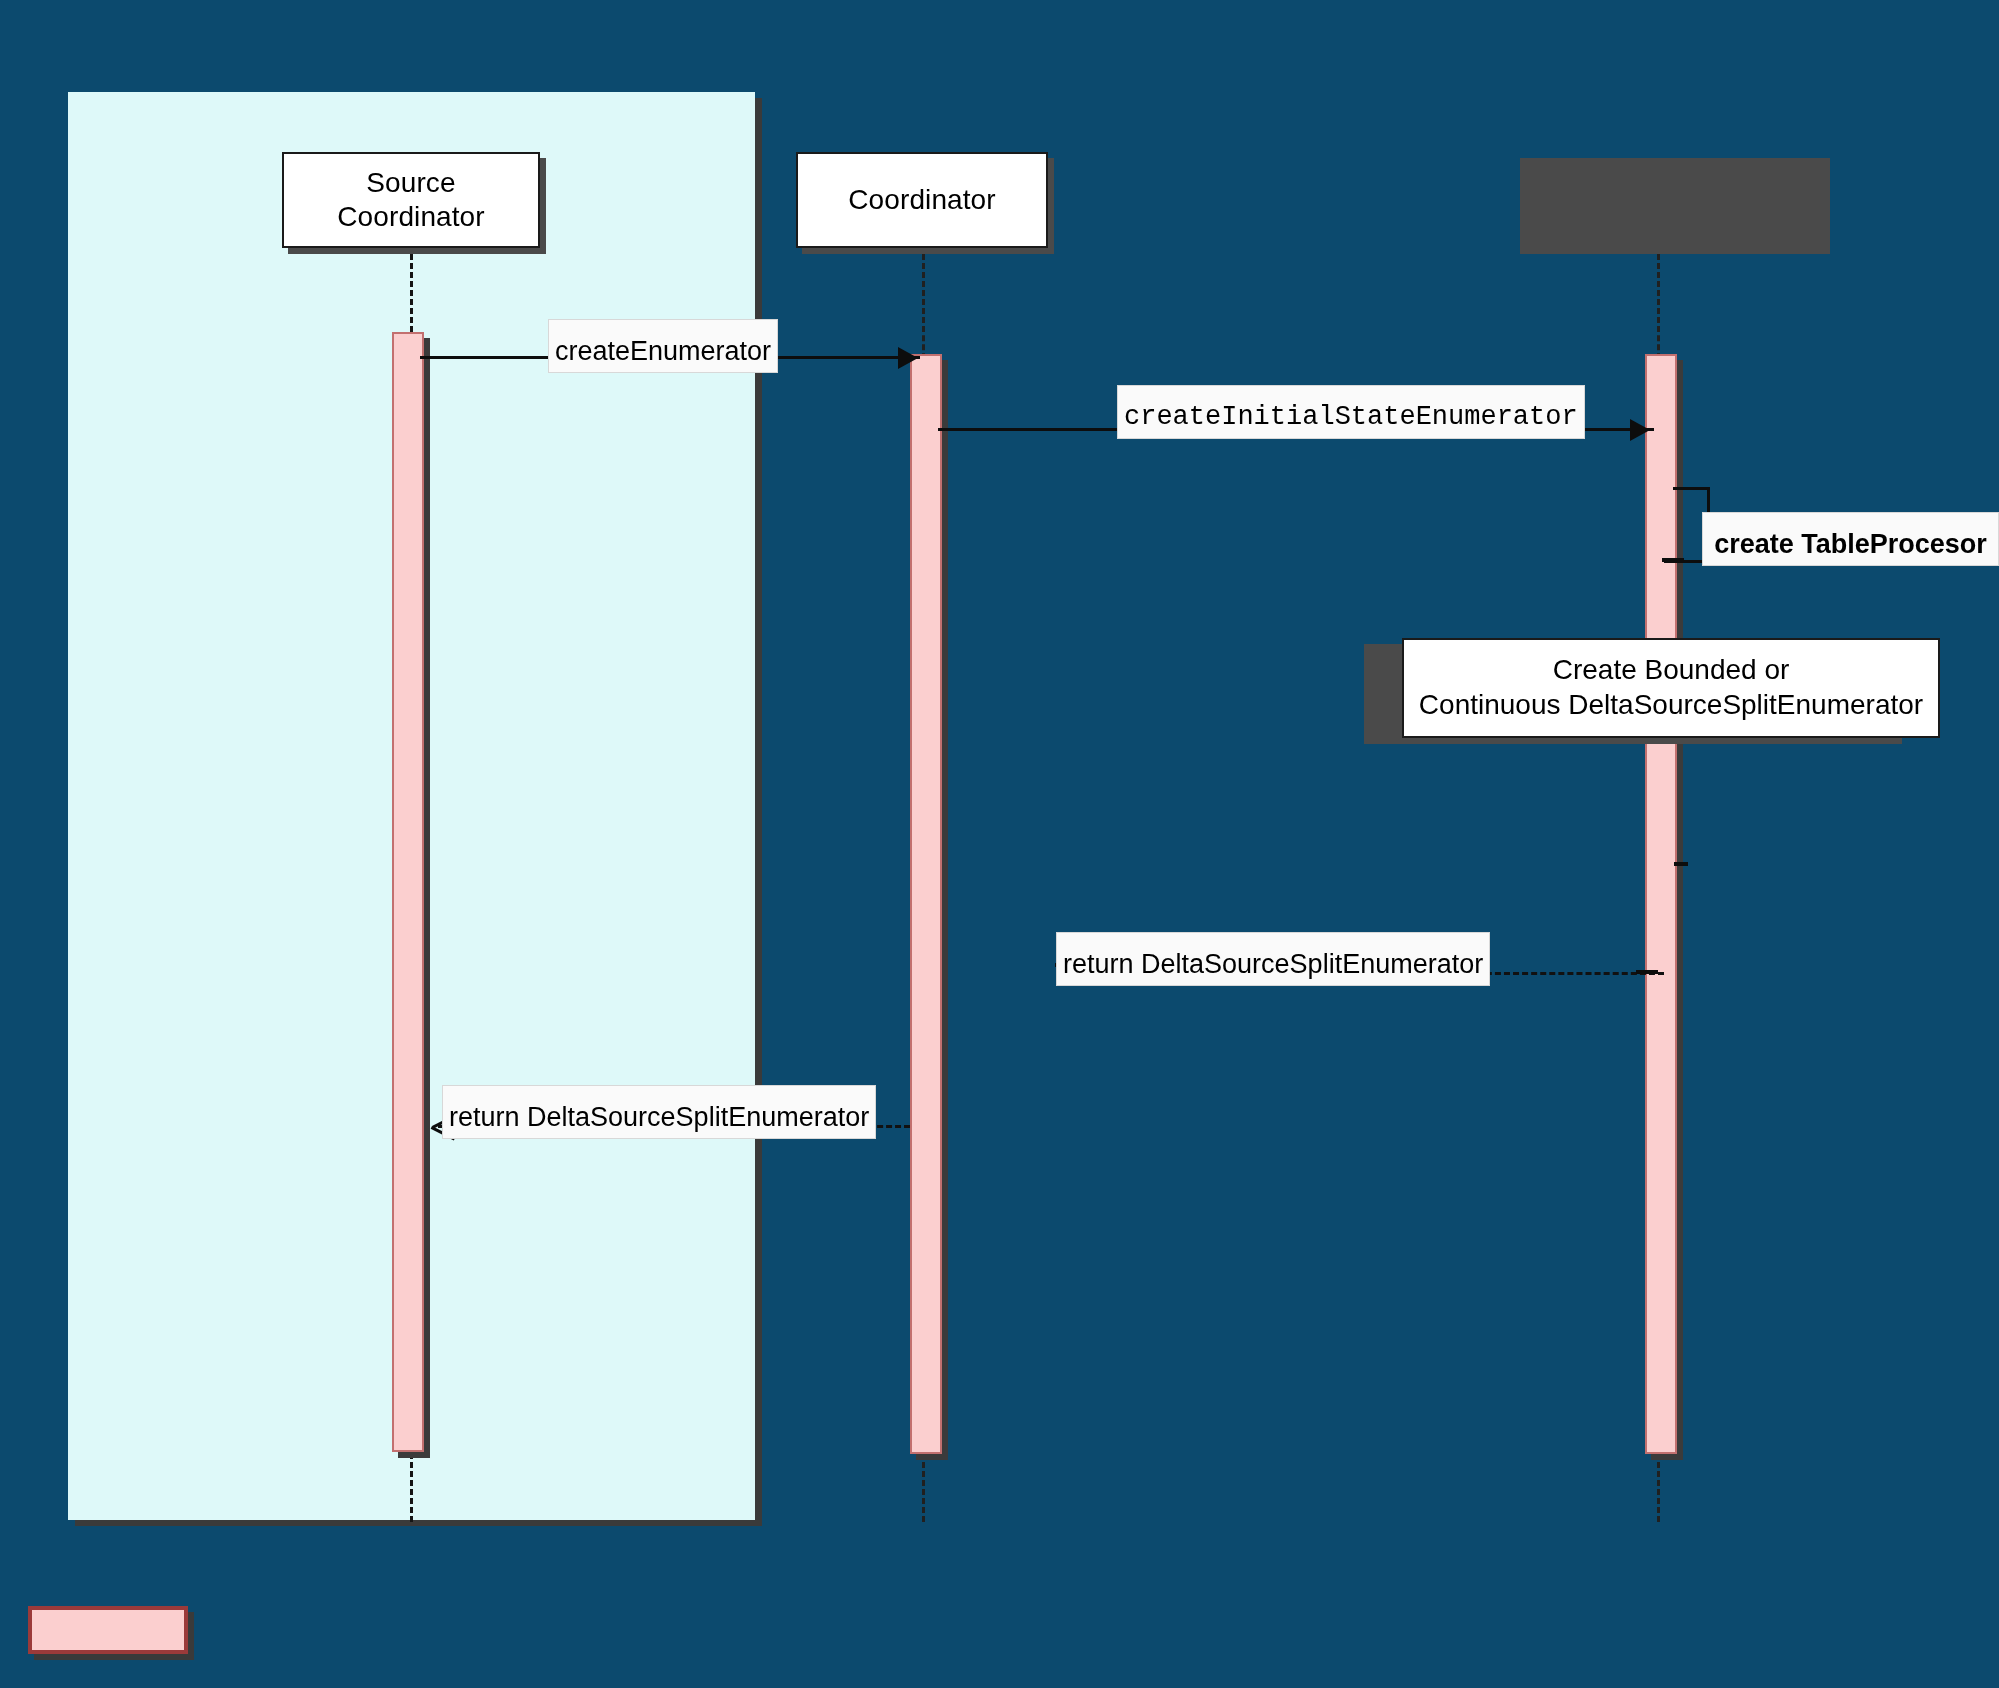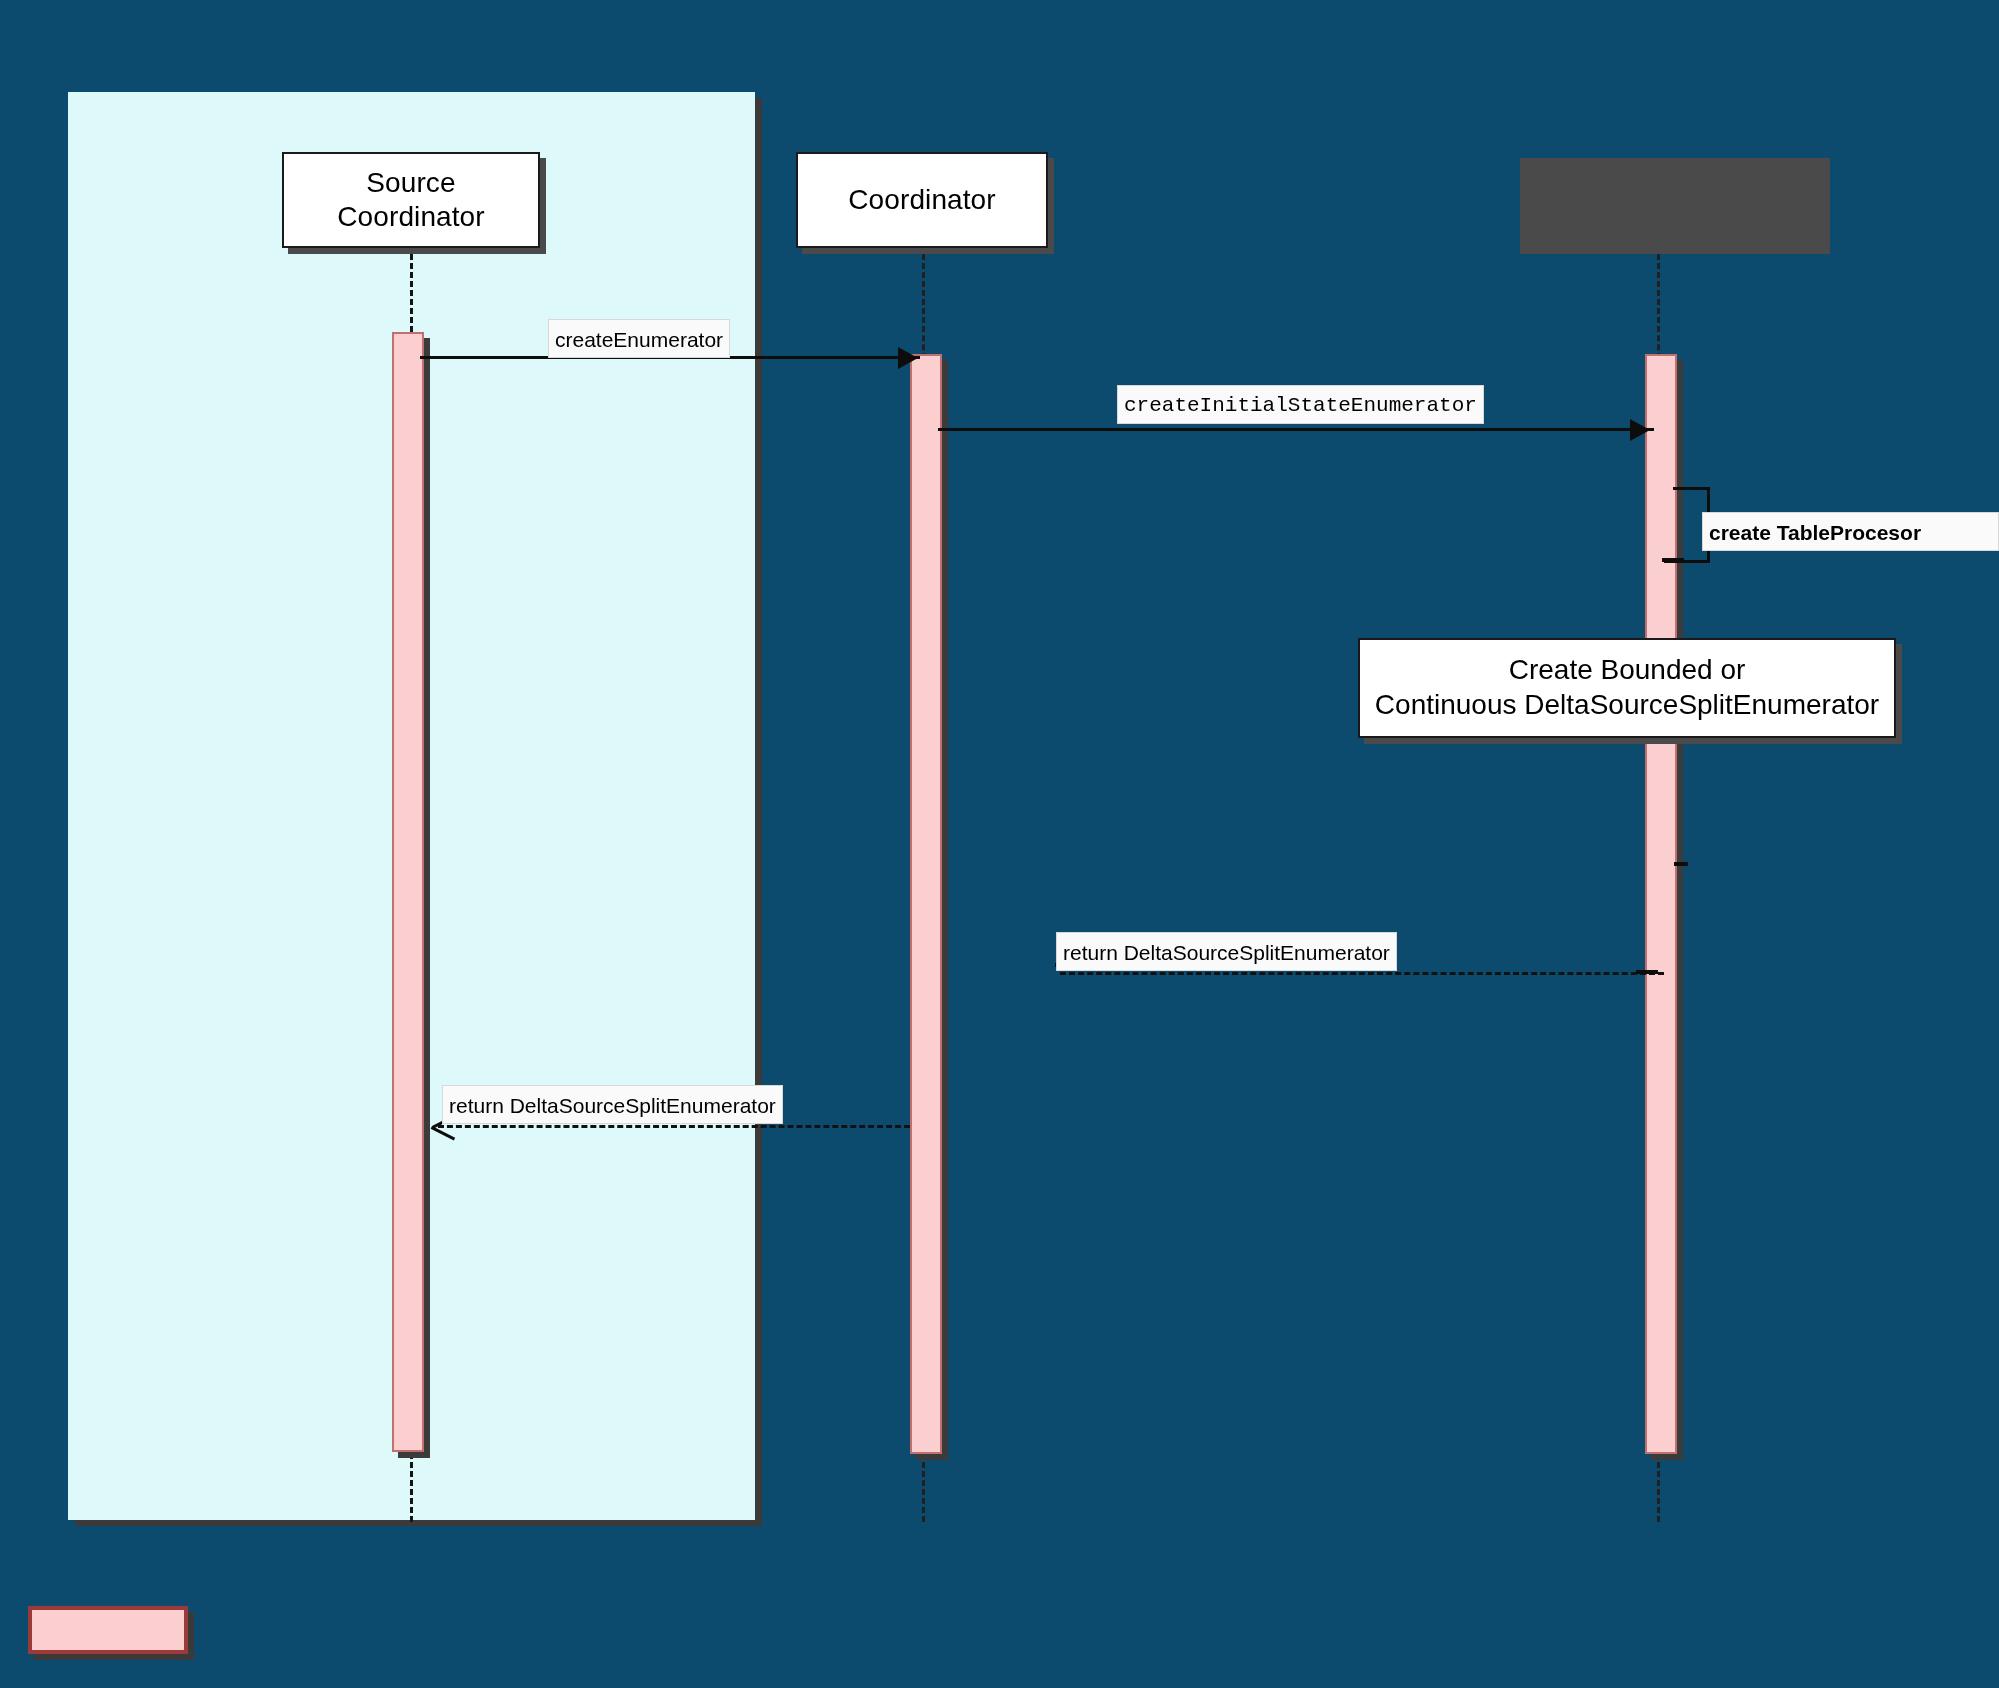--- a/index.html
+++ b/index.html
@@ -113,45 +113,47 @@
     position:absolute;
     height:0;
     border-top:4px solid #0d0d0d;
   }
 
   
   .label{
     position:absolute;
     background:#FAFAFA;
     color:#000000;
-    font-size:21px;
+    font-size:27px;
     line-height:1.16;
-    padding:8px 6px 5px 6px;
+    padding:16px 6px 5px 6px;
     white-space:nowrap;
     box-sizing:border-box;
     border:1px solid #d8d8d8;
+    text-align:center;
   }
   .label.clipped{
     overflow:hidden;
   }
 
   
   .note{
     position:absolute;
     box-sizing:border-box;
     background:#FFFFFF;
     border:2px solid #1a1a1a;
     color:#000000;
     font-size:28px;
     line-height:1.24;
     text-align:center;
     display:flex;
     align-items:center;
     justify-content:center;
     white-space:pre-line;
+    margin-left:44px;
   }
   .nshadow{position:absolute;background:#4a4a4a;}
 
   
   .legend-swatch{
     position:absolute;
     box-sizing:border-box;
     background:#FBCFCF;
     border:4px solid #9B3A3A;
   }

